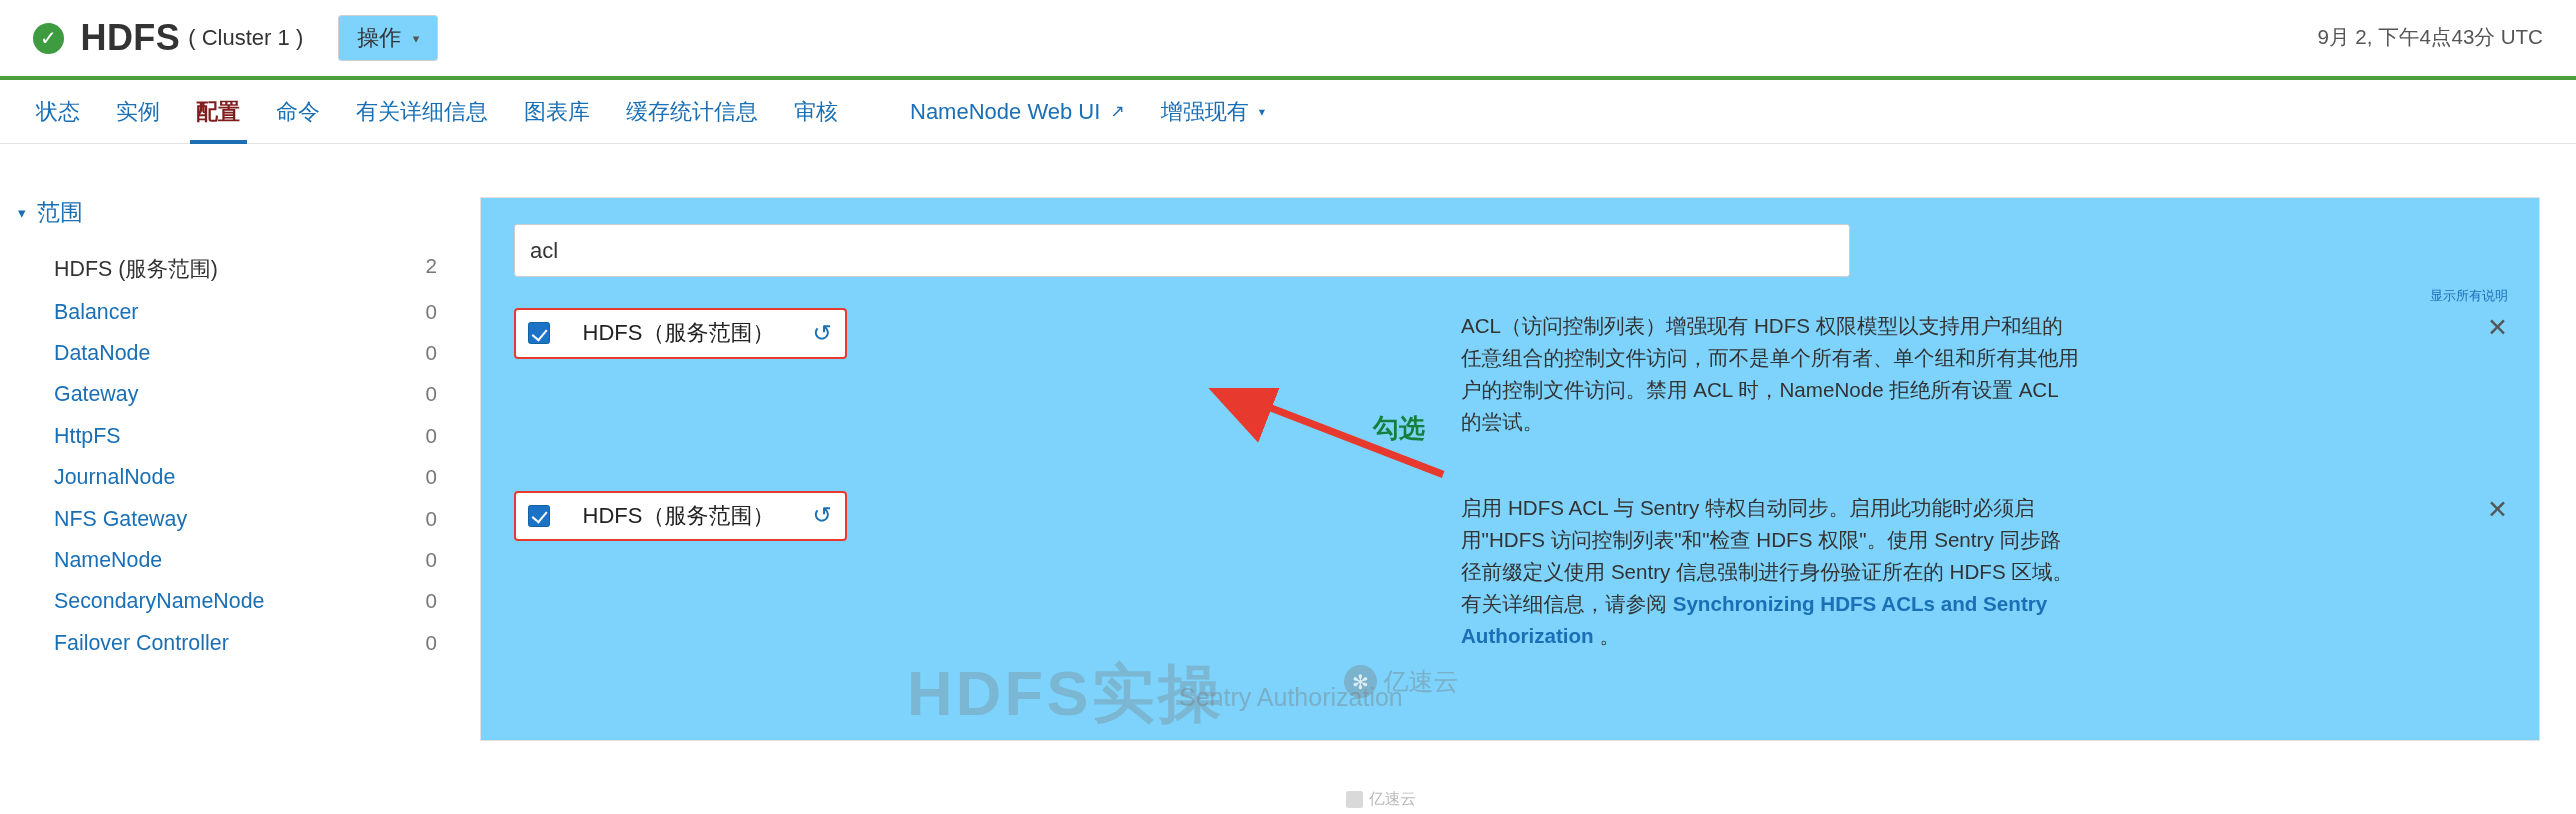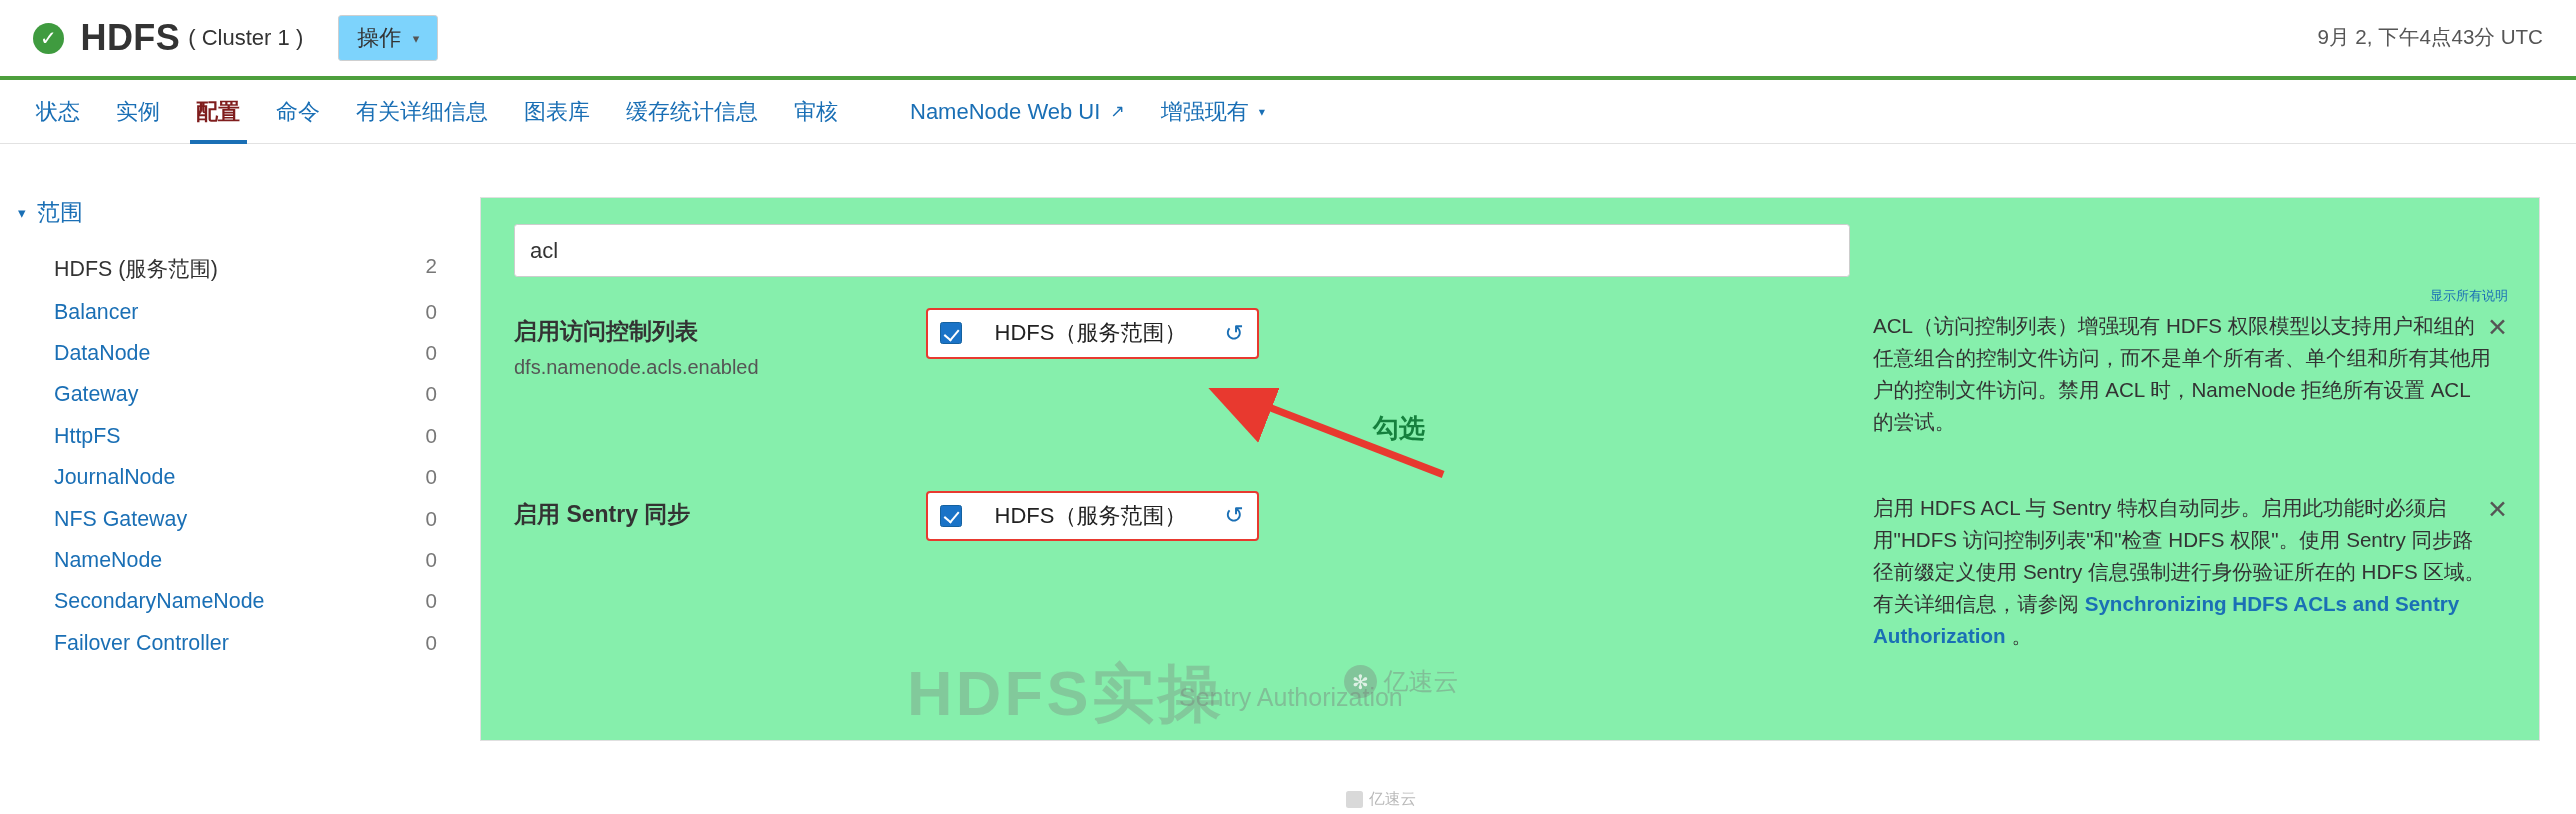--- a/index.html
+++ b/index.html
@@ -154,21 +154,21 @@
   .flist li .cnt { color:#777; font-size: 20.6px; }
 
   
   .panel {
     flex: 1 1 auto;
     margin: 0 36px 0 18px;
     border: 0.8px solid #e0e0e0;
     border-top: 0.8px solid #e0e0e0;
     min-height: 544px;
     position: relative;
-    background: #86efac;
+    background: #7dd3fc;
   }
   .search-row {
     padding: 26px 33px 8.2px 33px;
   }
   .search-box {
     width: 1336px;
     height: 53px;
     border: 0.8px solid #cdcdcd;
     border-radius: 3.3px;
     font-size: 22px;
@@ -448,41 +448,34 @@
     </ul>
   </div>
 
   <div class="panel">
     <div class="search-row">
       <input class="search-box" type="text" value="acl" style="">
     </div>
     <div class="show-all">显示所有说明</div>
 
     <div class="cfg-row">
-      <div class="cfg-label">
-        <div class="cfg-name">启用访问控制列表</div>
-        <div class="cfg-prop">dfs.namenode.acls.enabled</div>
-      </div>
       <div class="cfg-value">
         <div class="value-box">
           <span class="cb"></span>
           <span class="value-text">HDFS（服务范围）</span>
           <span class="undo-icon">↺</span>
         </div>
       </div>
       <div class="cfg-desc">
         <span>ACL（访问控制列表）增强现有 HDFS 权限模型以支持用户和组的任意组合的控制文件访问，而不是单个所有者、单个组和所有其他用户的控制文件访问。禁用 ACL 时，NameNode 拒绝所有设置 ACL 的尝试。</span>
       </div>
       <div class="row-close">✕</div>
     </div>
 
     <div class="cfg-row" style="padding-top:53px;">
-      <div class="cfg-label">
-        <div class="cfg-name">启用 Sentry 同步</div>
-      </div>
       <div class="cfg-value">
         <div class="value-box">
           <span class="cb"></span>
           <span class="value-text">HDFS（服务范围）</span>
           <span class="undo-icon">↺</span>
         </div>
       </div>
       <div class="cfg-desc">
         <span>启用 HDFS ACL 与 Sentry 特权自动同步。启用此功能时必须启用"HDFS 访问控制列表"和"检查 HDFS 权限"。使用 Sentry 同步路径前缀定义使用 Sentry 信息强制进行身份验证所在的 HDFS 区域。有关详细信息，请参阅</span>
         <a href="#">Synchronizing HDFS ACLs and Sentry Authorization</a>

